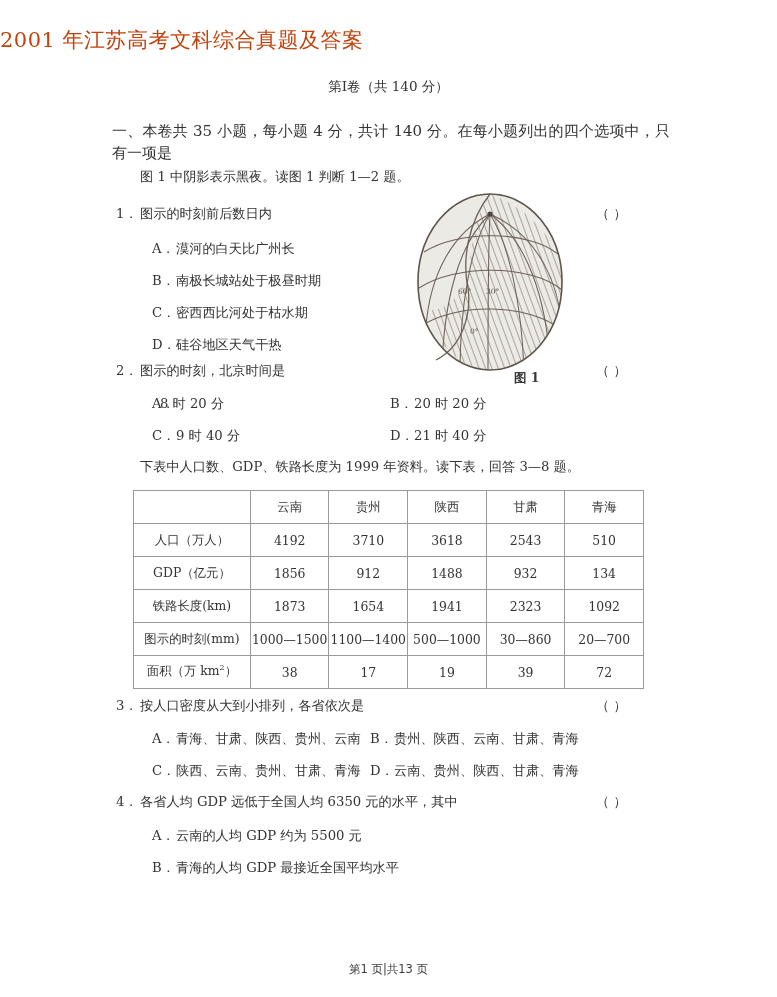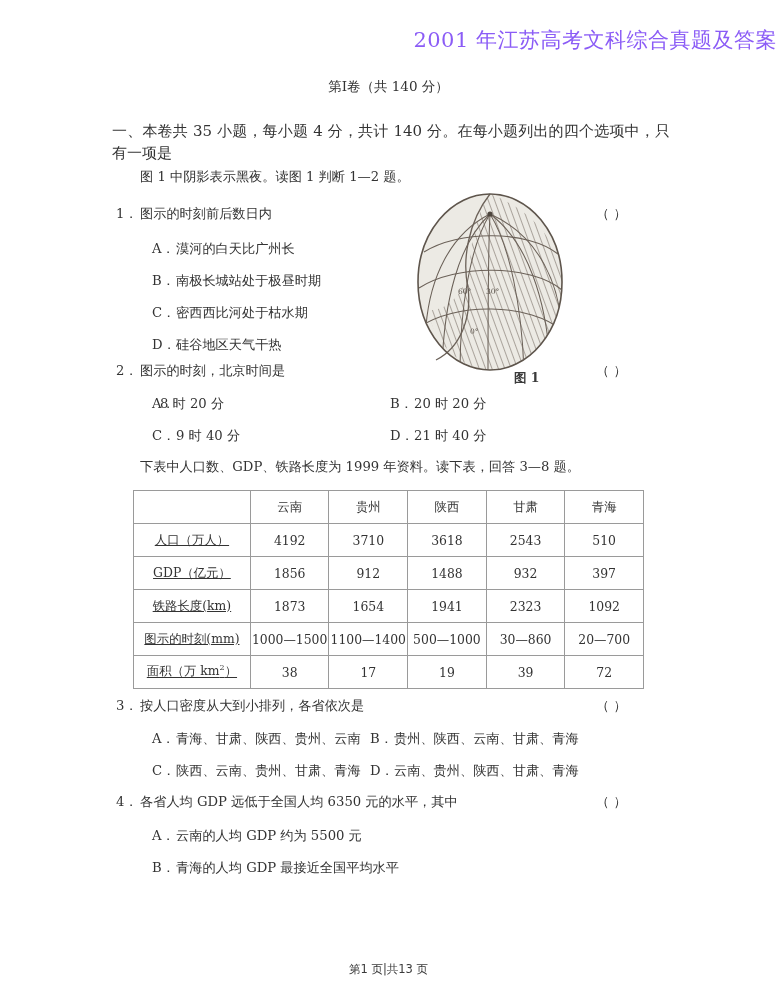--- a/index.html
+++ b/index.html
@@ -23,24 +23,24 @@
     width: 777px;
     height: 997px;
     background: #fff;
   }
 
   
   .doc-title {
     position: absolute;
     left: 0; top: 26px;
     width: 777px;
-    text-align: right;
+    text-align: left;
     font-size: 21px;
     letter-spacing: 0.5px;
-    color: #8b5cf6;
+    color: #c2410c;
     font-family: "DejaVu Serif", "Liberation Serif", serif;
   }
   .doc-subtitle {
     position: absolute;
     left: 0; top: 78px;
     width: 777px;
     text-align: center;
     font-size: 13.5px;
     color: #333;
   }
@@ -103,21 +103,20 @@
   table.data td {
     border: 1px solid #9a9a9a;
     text-align: center;
     height: 30px;
     color: #333;
     font-family: "DejaVu Serif", "Liberation Serif", serif;
   }
   table.data td.rowhead {
     width: 118px;
     text-align: center;
-    text-decoration: underline;
   }
   table.data td.cell { width: 78px; }
   table.data td.corner { border-left: 1px solid #9a9a9a; }
   .sup { font-size: 8px; vertical-align: super; }
 
   
   .footer {
     position: absolute;
     left: 0; top: 962px;
     width: 777px;
@@ -241,21 +240,21 @@
         <td class="cell">3618</td>
         <td class="cell">2543</td>
         <td class="cell">510</td>
       </tr>
       <tr>
         <td class="rowhead">GDP（亿元）</td>
         <td class="cell">1856</td>
         <td class="cell">912</td>
         <td class="cell">1488</td>
         <td class="cell">932</td>
-        <td class="cell">397</td>
+        <td class="cell">134</td>
       </tr>
       <tr>
         <td class="rowhead">铁路长度(km)</td>
         <td class="cell">1873</td>
         <td class="cell">1654</td>
         <td class="cell">1941</td>
         <td class="cell">2323</td>
         <td class="cell">1092</td>
       </tr>
       <tr>

